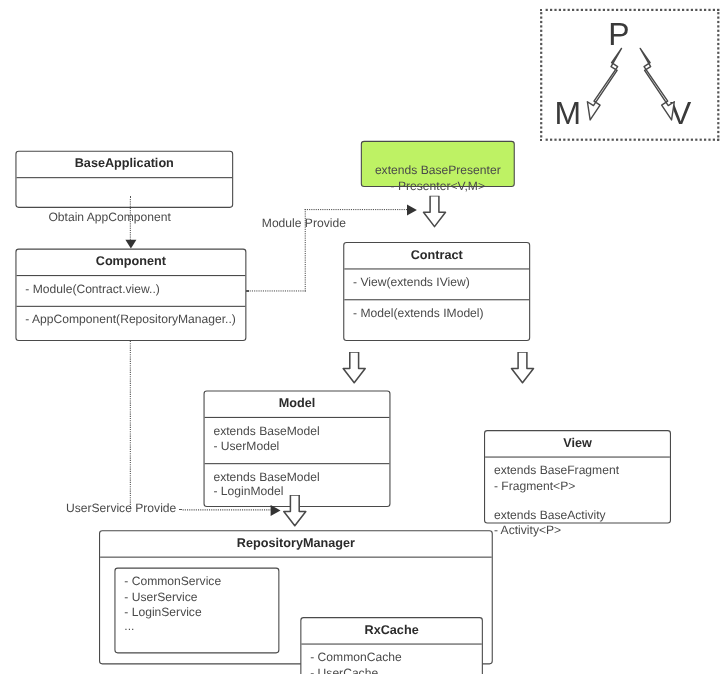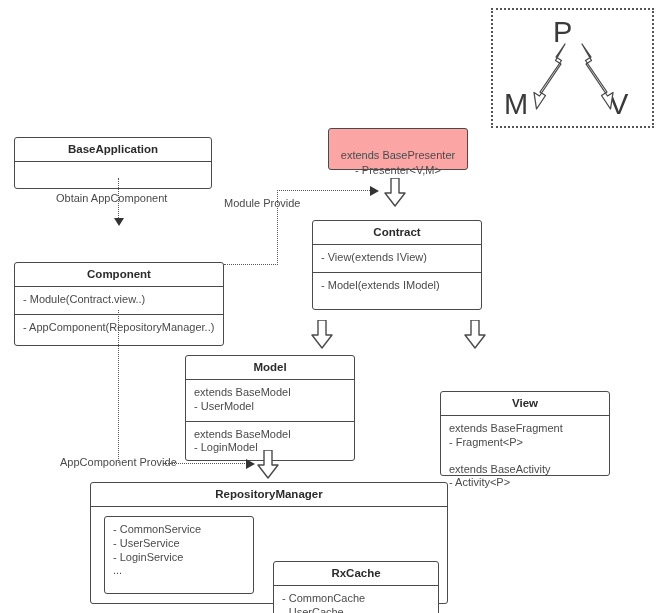--- a/index.html
+++ b/index.html
@@ -36,21 +36,21 @@
     padding:6px 8px 7px 8px;
     line-height:1.25;
     white-space:pre-line;
   }
   .umlbox .row + .row{border-top:1.4px solid #4a4a4a;}
   .umlbox .row.noline{border-top:none;}
   .plainbox{
     position:absolute;
     border:1.4px solid #4a4a4a;
     border-radius:3px;
-    background:#fca5a5;
+    background:#bef264;
     box-sizing:border-box;
     text-align:center;
     font-size:11px;
     color:#4a4a4a;
     line-height:1.3;
     padding-top:5px;
     white-space:pre-line;
   }
 
   
@@ -122,42 +122,42 @@
       </g>
     </svg>
   </div>
 
   <div class="umlbox" style="left:14px;top:137px;width:198px;height:52px;">
     <div class="hdr">BaseApplication</div>
   </div>
 
   <div class="dotv" style="left:118px;top:178px;height:42px;"></div>
   <div class="tri-down" style="left:113.5px;top:218px;"></div>
-  <div class="label" style="left:56px;top:192px;text-align:center;">Obtain AppComponent</div>
-
-  <div class="umlbox" style="left:14px;top:226px;width:210px;height:84px;margin-top:36px;">
+  <div class="label" style="left:44px;top:192px;text-align:center;">Obtain AppComponent</div>
+
+  <div class="umlbox" style="left:14px;top:226px;width:210px;height:84px;">
     <div class="hdr">Component</div>
     <div class="row noline">- Module(Contract.view..)</div>
     <div class="row">- AppComponent(RepositoryManager..)</div>
   </div>
 
   <div class="plainbox" style="left:328px;top:128px;width:140px;height:42px;">
     <span>extends BasePresenter
 - Presenter&lt;V,M&gt;</span>
   </div>
 
   <svg class="block-arrow" style="left:383px;top:178px;" width="24" height="30">
     <polygon points="8,0 16,0 16,15 22,15 12,28 2,15 8,15" fill="#ffffff" stroke="#4a4a4a" stroke-width="1.4" stroke-linejoin="round"></polygon>
   </svg>
 
   <div class="doth" style="left:224px;top:264px;width:54px;"></div>
   <div class="dotv" style="left:277px;top:190px;height:75px;"></div>
   <div class="doth" style="left:277px;top:190px;width:95px;"></div>
   <div class="tri-right" style="left:370px;top:185.5px;"></div>
-  <div class="label" style="left:224px;top:197px;">Module Provide</div>
+  <div class="label" style="left:238px;top:197px;">Module Provide</div>
 
   <div class="umlbox" style="left:312px;top:220px;width:170px;height:90px;">
     <div class="hdr">Contract</div>
     <div class="row noline">- View(extends IView)</div>
     <div class="row">- Model(extends IModel)</div>
   </div>
 
   <svg class="block-arrow" style="left:310px;top:320px;" width="24" height="30">
     <polygon points="8,0 16,0 16,15 22,15 12,28 2,15 8,15" fill="#ffffff" stroke="#4a4a4a" stroke-width="1.4" stroke-linejoin="round"></polygon>
   </svg>
@@ -177,21 +177,21 @@
     <div class="hdr">View</div>
     <div class="row">extends  BaseFragment
 - Fragment&lt;P&gt;</div>
     <div class="row noline">extends BaseActivity
 - Activity&lt;P&gt;</div>
   </div>
 
   <div class="dotv" style="left:118px;top:310px;height:153px;"></div>
   <div class="doth" style="left:163px;top:463px;width:88px;"></div>
   <div class="tri-right" style="left:246px;top:458.5px;"></div>
-  <div class="label" style="left:60px;top:456px;">AppComponent Provide</div>
+  <div class="label" style="left:60px;top:456px;">UserService Provide</div>
 
   <svg class="block-arrow" style="left:256px;top:450px;" width="24" height="30">
     <polygon points="8,0 16,0 16,15 22,15 12,28 2,15 8,15" fill="#ffffff" stroke="#4a4a4a" stroke-width="1.4" stroke-linejoin="round"></polygon>
   </svg>
 
   <div class="umlbox" style="left:90px;top:482px;width:358px;height:122px;">
     <div class="hdr">RepositoryManager</div>
 
     <div class="umlbox" style="left:13px;top:33px;width:150px;height:78px;">
       <div class="row noline">- CommonService

